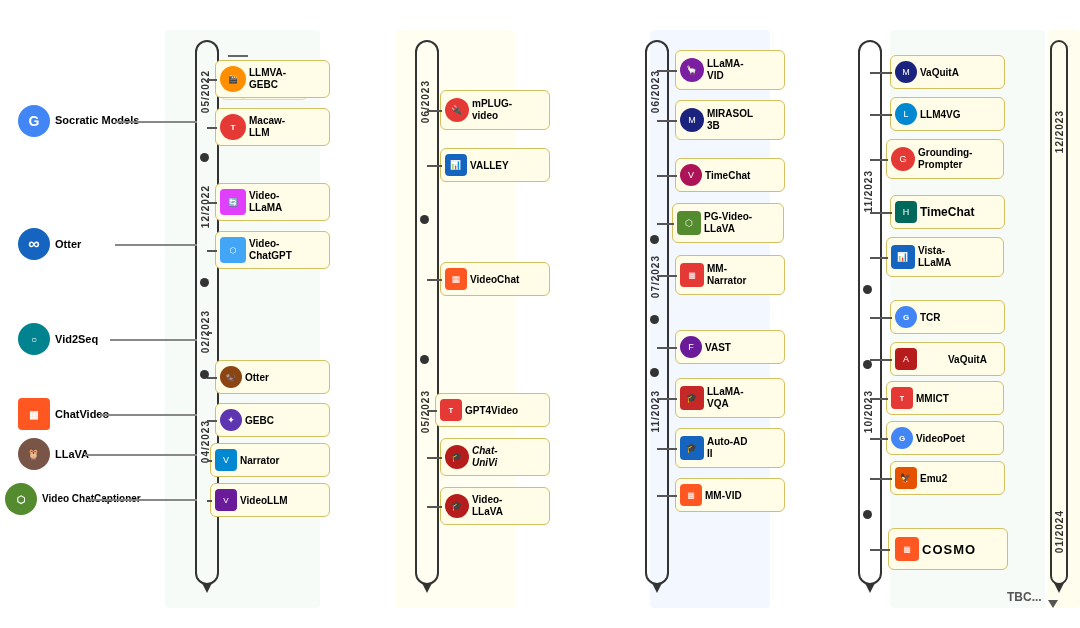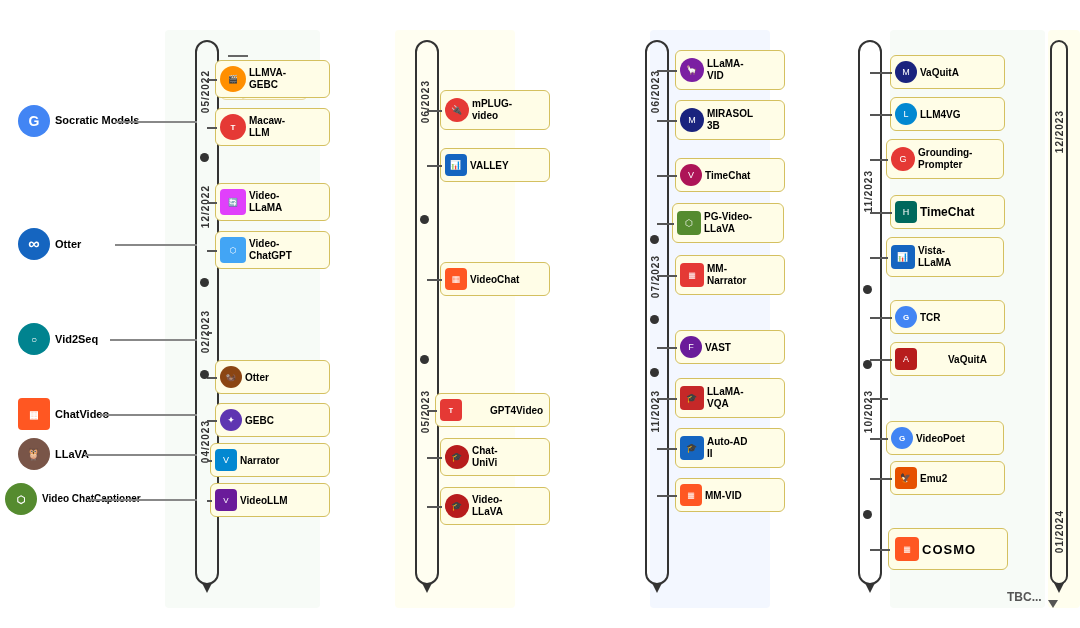--- a/index.html
+++ b/index.html
@@ -178,27 +178,27 @@
   <div style="position:absolute;left:427px;top:165px;width:15px;height:2px;background:#555;"></div>
 
   <div style="position:absolute;left:440px;top:262px;width:110px;height:34px;background:#fffde7;border:1.5px solid #d4c060;border-radius:6px;display:flex;align-items:center;gap:3px;padding:2px 4px;">
     <div style="width:22px;height:22px;border-radius:4px;background:#ff5722;flex-shrink:0;display:flex;align-items:center;justify-content:center;font-size:9px;color:#fff;">▦</div>
     <span style="font-size:10px;font-weight:bold;">VideoChat</span>
   </div>
   <div style="position:absolute;left:427px;top:279px;width:15px;height:2px;background:#555;"></div>
 
   <div style="position:absolute;left:435px;top:393px;width:115px;height:34px;background:#fffde7;border:1.5px solid #d4c060;border-radius:6px;display:flex;align-items:center;gap:3px;padding:2px 4px;">
     <div style="width:22px;height:22px;border-radius:4px;background:#e53935;flex-shrink:0;display:flex;align-items:center;justify-content:center;font-size:7px;color:#fff;font-weight:bold;">T</div>
-    <span style="font-size:10px;font-weight:bold;margin-left:25px;">GPT4Video</span>
+    <span style="font-size:10px;font-weight:bold;">GPT4Video</span>
   </div>
   <div style="position:absolute;left:427px;top:410px;width:10px;height:2px;background:#555;"></div>
 
   <div style="position:absolute;left:440px;top:438px;width:110px;height:38px;background:#fffde7;border:1.5px solid #d4c060;border-radius:6px;display:flex;align-items:center;gap:3px;padding:2px 4px;">
     <div style="width:24px;height:24px;border-radius:50%;background:#b71c1c;flex-shrink:0;display:flex;align-items:center;justify-content:center;font-size:9px;color:#fff;">🎓</div>
-    <span style="font-size:10px;font-weight:bold;line-height:1.2;">Chat-<br>UniVi</span>
+    <span style="font-size:10px;font-weight:bold;line-height:1.2;font-style:italic;">Chat-<br>UniVi</span>
   </div>
   <div style="position:absolute;left:427px;top:457px;width:15px;height:2px;background:#555;"></div>
 
   <div style="position:absolute;left:440px;top:487px;width:110px;height:38px;background:#fffde7;border:1.5px solid #d4c060;border-radius:6px;display:flex;align-items:center;gap:3px;padding:2px 4px;">
     <div style="width:24px;height:24px;border-radius:50%;background:#b71c1c;flex-shrink:0;display:flex;align-items:center;justify-content:center;font-size:9px;color:#fff;">🎓</div>
     <span style="font-size:10px;font-weight:bold;line-height:1.2;">Video-<br>LLaVA</span>
   </div>
   <div style="position:absolute;left:427px;top:506px;width:15px;height:2px;background:#555;"></div>
 
   <div style="position:absolute;left:675px;top:50px;width:110px;height:40px;background:#fffde7;border:1.5px solid #d4c060;border-radius:6px;display:flex;align-items:center;gap:3px;padding:2px 4px;">
@@ -290,20 +290,24 @@
     <span style="font-size:10px;font-weight:bold;">TCR</span>
   </div>
   <div style="position:absolute;left:870px;top:317px;width:22px;height:2px;background:#555;"></div>
 
   <div style="position:absolute;left:890px;top:342px;width:115px;height:34px;background:#fffde7;border:1.5px solid #d4c060;border-radius:6px;display:flex;align-items:center;gap:3px;padding:2px 4px;">
     <div style="width:22px;height:22px;border-radius:4px;background:#b71c1c;flex-shrink:0;display:flex;align-items:center;justify-content:center;font-size:9px;color:#fff;">A</div>
     <span style="font-size:10px;font-weight:bold;margin-left:28px;">VaQuitA</span>
   </div>
   <div style="position:absolute;left:870px;top:359px;width:22px;height:2px;background:#555;"></div>
 
+  <div style="position:absolute;left:886px;top:381px;width:118px;height:34px;background:#fffde7;border:1.5px solid #d4c060;border-radius:6px;display:flex;align-items:center;gap:3px;padding:2px 4px;">
+    <div style="width:22px;height:22px;border-radius:4px;background:#e53935;flex-shrink:0;display:flex;align-items:center;justify-content:center;font-size:7px;color:#fff;font-weight:bold;">T</div>
+    <span style="font-size:10px;font-weight:bold;">MMICT</span>
+  </div>
   <div style="position:absolute;left:870px;top:398px;width:18px;height:2px;background:#555;"></div>
 
   <div style="position:absolute;left:886px;top:421px;width:118px;height:34px;background:#fffde7;border:1.5px solid #d4c060;border-radius:6px;display:flex;align-items:center;gap:3px;padding:2px 4px;">
     <div style="width:22px;height:22px;border-radius:50%;background:#4285F4;flex-shrink:0;display:flex;align-items:center;justify-content:center;font-size:8px;color:#fff;font-weight:bold;">G</div>
     <span style="font-size:10px;font-weight:bold;">VideoPoet</span>
   </div>
   <div style="position:absolute;left:870px;top:438px;width:18px;height:2px;background:#555;"></div>
 
   <div style="position:absolute;left:890px;top:461px;width:115px;height:34px;background:#fffde7;border:1.5px solid #d4c060;border-radius:6px;display:flex;align-items:center;gap:3px;padding:2px 4px;">
     <div style="width:22px;height:22px;border-radius:4px;background:#e65100;flex-shrink:0;display:flex;align-items:center;justify-content:center;font-size:9px;color:#fff;">🦅</div>

